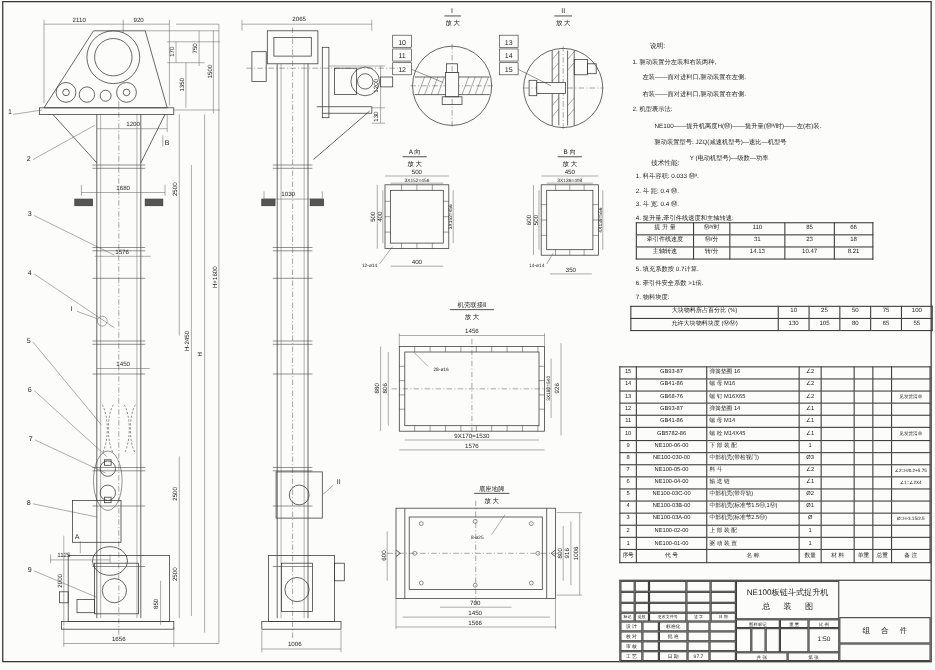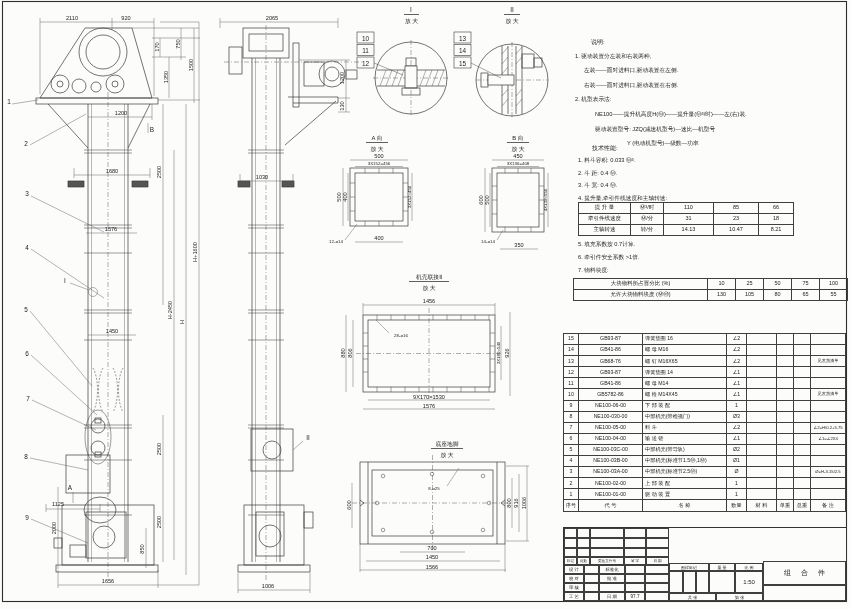--- a/index.html
+++ b/index.html
@@ -607,20 +607,24 @@
   <div class="cell" style="left:20px;top:55px;width:15px;height:9px"></div>
   <div class="cell" style="left:35px;top:55px;width:26px;height:9px"></div>
   <div class="cell" style="left:61px;top:55px;width:20px;height:9px"></div>
   <div class="cell" style="left:81px;top:55px;width:24px;height:9px"></div>
   <div class="cell" style="left:0;top:64px;width:20px;height:9px;font-size:4.4px">工 艺</div>
   <div class="cell" style="left:20px;top:64px;width:15px;height:9px"></div>
   <div class="cell" style="left:35px;top:64px;width:26px;height:9px;font-size:4.4px">日 期</div>
   <div class="cell" style="left:61px;top:64px;width:20px;height:9px;font-size:4.6px">97.7</div>
   <div class="cell" style="left:81px;top:64px;width:24px;height:9px"></div>
 
+  <div class="cell" style="left:105px;top:0;width:94px;height:35px;flex-direction:column">
+    <div style="font-size:7.4px">NE100板链斗式提升机</div>
+    <div style="font-size:7.4px;letter-spacing:5px;margin-top:3px;padding-left:5px">总  装  图</div>
+  </div>
   <div class="cell" style="left:105px;top:35px;width:40px;height:8px;font-size:4px">图样标记</div>
   <div class="cell" style="left:145px;top:35px;width:26px;height:8px;font-size:4px">重 量</div>
   <div class="cell" style="left:171px;top:35px;width:28px;height:8px;font-size:4px">比 例</div>
   <div class="cell" style="left:105px;top:43px;width:14px;height:22px"></div>
   <div class="cell" style="left:119px;top:43px;width:13px;height:22px"></div>
   <div class="cell" style="left:132px;top:43px;width:13px;height:22px"></div>
   <div class="cell" style="left:145px;top:43px;width:26px;height:22px"></div>
   <div class="cell" style="left:171px;top:43px;width:28px;height:22px;font-size:6px">1:50</div>
   <div class="cell" style="left:105px;top:65px;width:47px;height:8px;font-size:4.2px">共    张</div>
   <div class="cell" style="left:152px;top:65px;width:47px;height:8px;font-size:4.2px">第    张</div>

